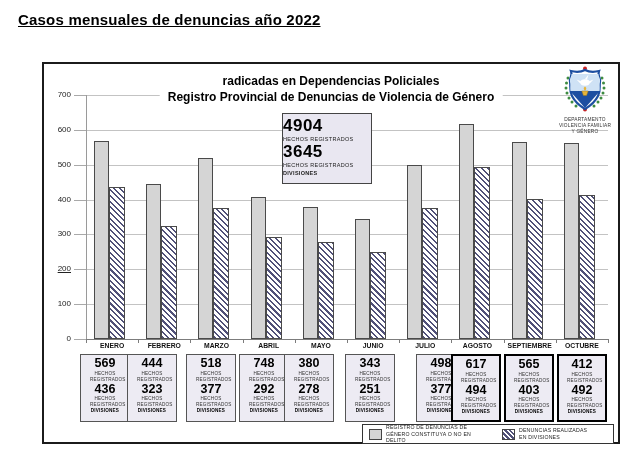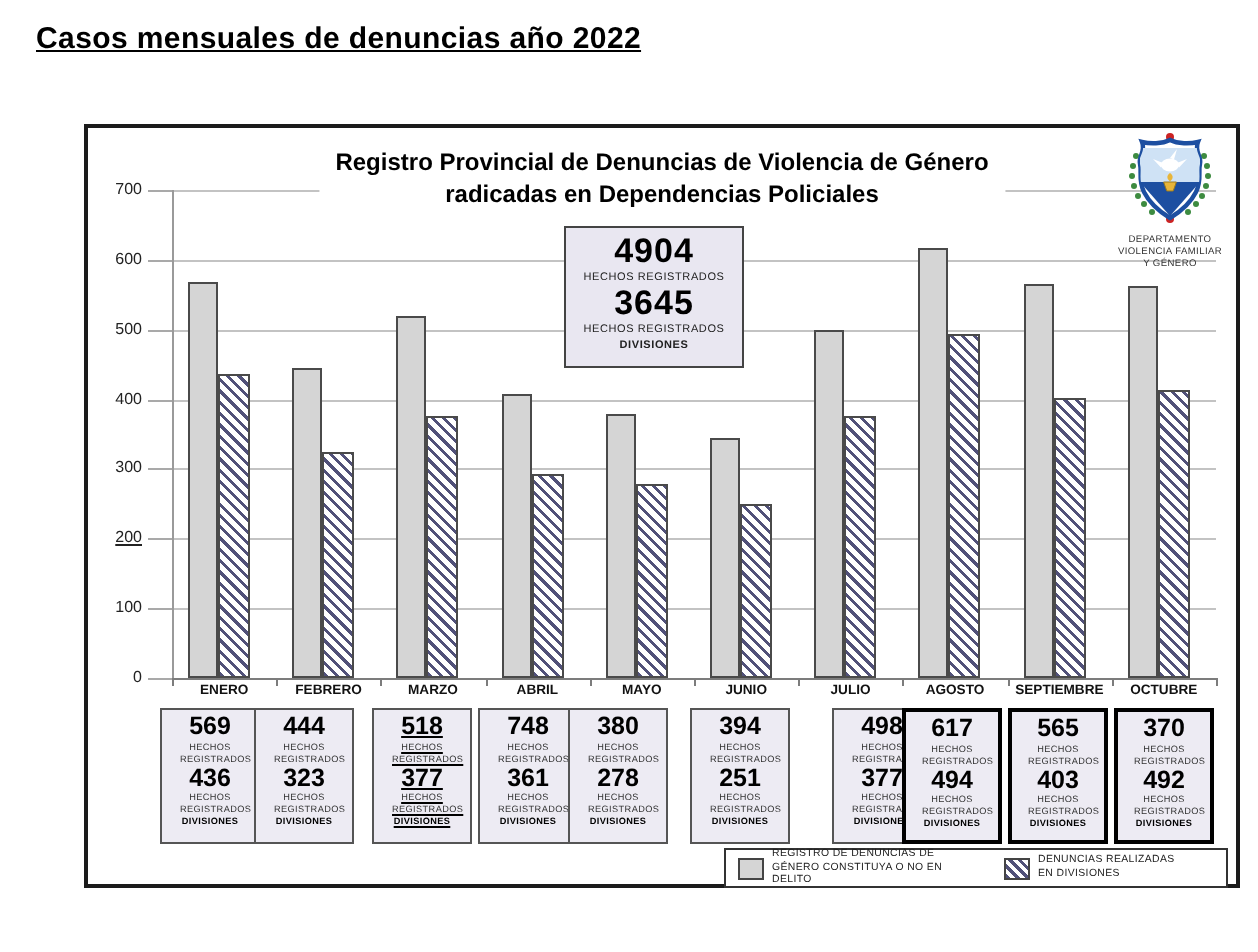--- a/index.html
+++ b/index.html
@@ -25,21 +25,21 @@
   .solid-bar{background:#d5d5d5;}
   .hatch-bar{background:repeating-linear-gradient(45deg,#515179 0,#515179 1.5px,#ffffff 1.5px,#ffffff 4px);}
   .month-label{position:absolute;font-size:6.8px;font-weight:bold;text-align:center;color:#111;}
 
   .chart-title{position:absolute;top:9px;left:50%;transform:translateX(-50%);
     text-align:center;font-size:12px;font-weight:bold;line-height:1.35;
     background:#fff;padding:0 8px;white-space:nowrap;z-index:5;}
 
   .totals-box{position:absolute;left:238px;top:49px;width:90px;height:71px;
     background:#e9e7f1;border:1.5px solid #444;box-sizing:border-box;
-    text-align:center;padding-top:3px;z-index:6;}
+    text-align:left;padding-top:3px;z-index:6;}
   .totals-value{font-size:17px;font-weight:bold;line-height:1.05;letter-spacing:.5px;}
   .totals-label{font-size:5.5px;color:#222;line-height:1.5;letter-spacing:.3px;}
   .bold{font-weight:bold;}
 
   .logo{position:absolute;left:498px;top:2px;width:86px;text-align:center;z-index:5;}
   .logo-caption{font-size:4.8px;line-height:1.3;color:#333;letter-spacing:.2px;margin-top:1px;}
 
   #boxes .stat-box{position:absolute;top:290px;width:50px;height:68px;
     background:#edebf3;border:1px solid #555;box-sizing:border-box;
     text-align:center;padding-top:2px;}
@@ -131,22 +131,22 @@
       <div class="bar hatch-bar" style="left: 482.6px; top: 134.526px; width: 16px; height: 140.474px;"></div>
       <div class="month-label" style="left: 459.6px; top: 278px; width: 52.2px;">SEPTIEMBRE</div>
       <div class="xtick" style="left: 511.8px; top: 275px;"></div>
       <div class="bar solid-bar" style="left: 519.8px; top: 78.7543px; width: 15px; height: 196.246px;"></div>
       <div class="bar hatch-bar" style="left: 534.8px; top: 130.691px; width: 16px; height: 144.309px;"></div>
       <div class="month-label" style="left: 511.8px; top: 278px; width: 52.2px;">OCTUBRE</div>
       <div class="xtick" style="left: 564px; top: 275px;"></div>
     </div>
 
   <div class="chart-title">
+    <div>radicadas en Dependencias Policiales</div>
     <div>Registro Provincial de Denuncias de Violencia de Género</div>
-    <div>radicadas en Dependencias Policiales</div>
   </div>
 
   <div class="totals-box">
     <div class="totals-value">4904</div>
     <div class="totals-label">HECHOS REGISTRADOS</div>
     <div class="totals-value">3645</div>
     <div class="totals-label">HECHOS REGISTRADOS</div>
     <div class="totals-label bold">DIVISIONES</div>
   </div>
 
@@ -202,43 +202,43 @@
         <div class="stat-label">HECHOS REGISTRADOS</div>
         <div class="stat-label stat-bold">DIVISIONES</div>
       </div>
       <div class="stat-box" style="left: 83px;">
         <div class="stat-value">444</div>
         <div class="stat-label">HECHOS REGISTRADOS</div>
         <div class="stat-value">323</div>
         <div class="stat-label">HECHOS REGISTRADOS</div>
         <div class="stat-label stat-bold">DIVISIONES</div>
       </div>
-      <div class="stat-box" style="left: 142px; text-decoration: underline;">
+      <div class="stat-box" style="left: 142px;">
         <div class="stat-value">518</div>
         <div class="stat-label">HECHOS REGISTRADOS</div>
         <div class="stat-value">377</div>
         <div class="stat-label">HECHOS REGISTRADOS</div>
         <div class="stat-label stat-bold">DIVISIONES</div>
       </div>
       <div class="stat-box" style="left: 195px;">
         <div class="stat-value">748</div>
         <div class="stat-label">HECHOS REGISTRADOS</div>
-        <div class="stat-value">361</div>
+        <div class="stat-value">292</div>
         <div class="stat-label">HECHOS REGISTRADOS</div>
         <div class="stat-label stat-bold">DIVISIONES</div>
       </div>
       <div class="stat-box" style="left: 240px;">
         <div class="stat-value">380</div>
         <div class="stat-label">HECHOS REGISTRADOS</div>
         <div class="stat-value">278</div>
         <div class="stat-label">HECHOS REGISTRADOS</div>
         <div class="stat-label stat-bold">DIVISIONES</div>
       </div>
       <div class="stat-box" style="left: 301px;">
-        <div class="stat-value">394</div>
+        <div class="stat-value">343</div>
         <div class="stat-label">HECHOS REGISTRADOS</div>
         <div class="stat-value">251</div>
         <div class="stat-label">HECHOS REGISTRADOS</div>
         <div class="stat-label stat-bold">DIVISIONES</div>
       </div>
       <div class="stat-box" style="left: 372px;">
         <div class="stat-value">498</div>
         <div class="stat-label">HECHOS REGISTRADOS</div>
         <div class="stat-value">377</div>
         <div class="stat-label">HECHOS REGISTRADOS</div>
@@ -252,21 +252,21 @@
         <div class="stat-label stat-bold">DIVISIONES</div>
       </div>
       <div class="stat-box bold-border" style="left: 460px;">
         <div class="stat-value">565</div>
         <div class="stat-label">HECHOS REGISTRADOS</div>
         <div class="stat-value">403</div>
         <div class="stat-label">HECHOS REGISTRADOS</div>
         <div class="stat-label stat-bold">DIVISIONES</div>
       </div>
       <div class="stat-box bold-border" style="left: 513px;">
-        <div class="stat-value">370</div>
+        <div class="stat-value">412</div>
         <div class="stat-label">HECHOS REGISTRADOS</div>
         <div class="stat-value">492</div>
         <div class="stat-label">HECHOS REGISTRADOS</div>
         <div class="stat-label stat-bold">DIVISIONES</div>
       </div>
     </div>
 
   <div class="legend">
     <div class="legend-item first">
       <span class="swatch solid"></span>

